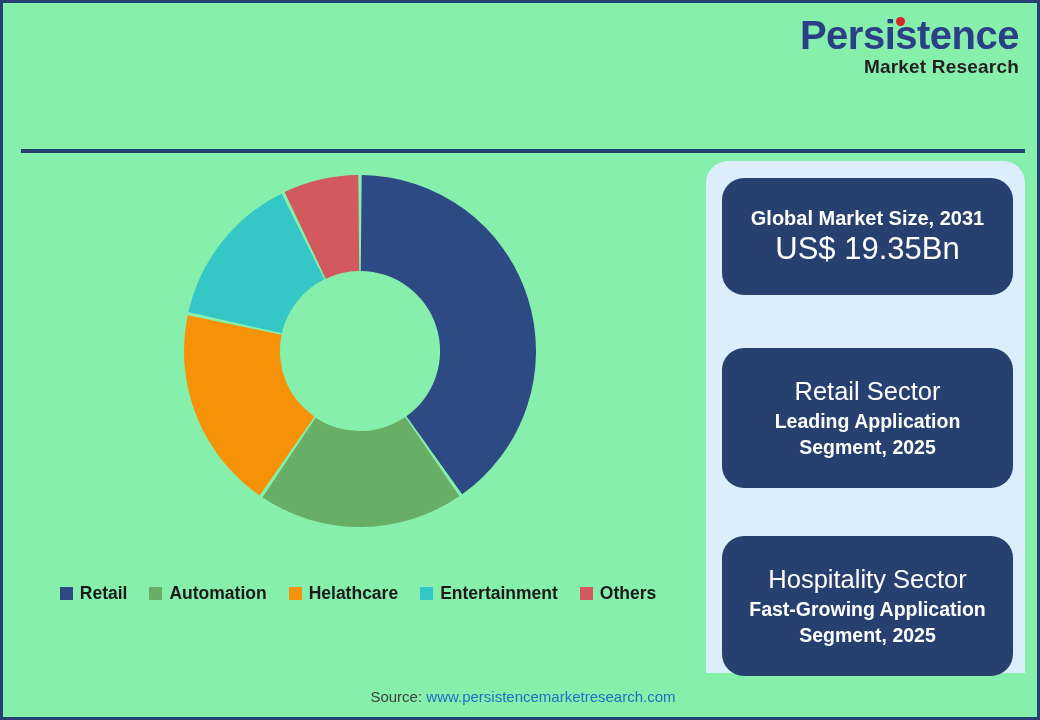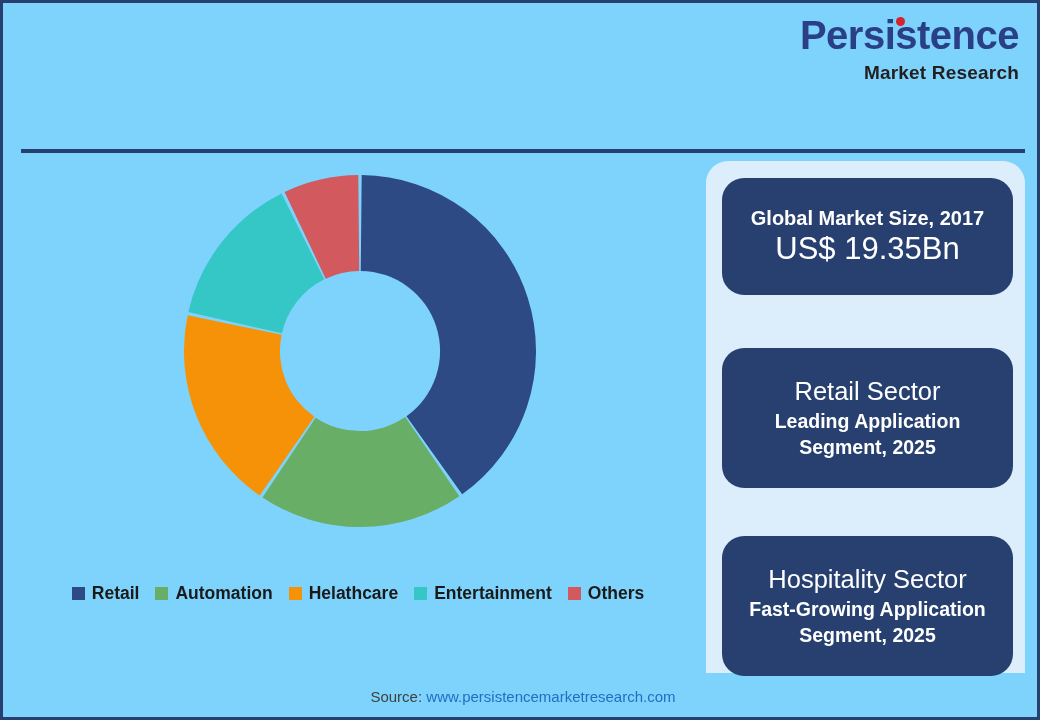--- a/index.html
+++ b/index.html
@@ -9,21 +9,21 @@
     background: #ffffff;
   }
   body {
     font-family: "Liberation Sans", sans-serif;
   }
 
   #infographic {
     position: relative;
     width: 1040px;
     height: 720px;
-    background: #7dd3fc;
+    background: #86efac;
     box-sizing: border-box;
     border: 3px solid #27406f;
     overflow: hidden;
   }
 
   
   .logo-block {
     position: absolute;
     right: 18px;
     top: 12px;
@@ -45,21 +45,21 @@
     border-radius: 50%;
     background: #d7232b;
     left: 96px;
     top: 2px;
   }
   .logo-sub {
     font-size: 19px;
     font-weight: bold;
     color: #231f20;
     letter-spacing: 0.2px;
-    margin-top: 8px;
+    margin-top: 2px;
   }
 
   .title {
     position: absolute;
     left: 22px;
     top: 72px;
     width: 975px;
     font-size: 25.5px;
     font-weight: bold;
     color: #1a1a1a;
@@ -98,21 +98,21 @@
 
   
   .legend {
     position: absolute;
     left: 20px;
     top: 580px;
     width: 670px;
     display: flex;
     justify-content: center;
     align-items: center;
-    gap: 16px;
+    gap: 22px;
   }
   .legend-item {
     display: flex;
     align-items: center;
     gap: 7px;
     white-space: nowrap;
   }
   .legend-swatch {
     width: 13px;
     height: 13px;
@@ -236,21 +236,21 @@
       </div>
       <div class="legend-item">
         <span class="legend-swatch" style="background: rgb(210, 89, 93);"></span>
         <span class="legend-label">Others</span>
       </div>
     </div>
 
   <div class="side-panel"></div>
 
   <div class="card card-market">
-    <div class="card-line-small">Global Market Size, 2017</div>
+    <div class="card-line-small">Global Market Size, 2031</div>
     <div class="card-line-big">US$ 19.35Bn</div>
   </div>
 
   <div class="card card-retail">
     <div class="card-line-head">Retail Sector</div>
     <div class="card-line-sub">Leading Application</div>
     <div class="card-line-sub">Segment, 2025</div>
   </div>
 
   <div class="card card-hosp">

